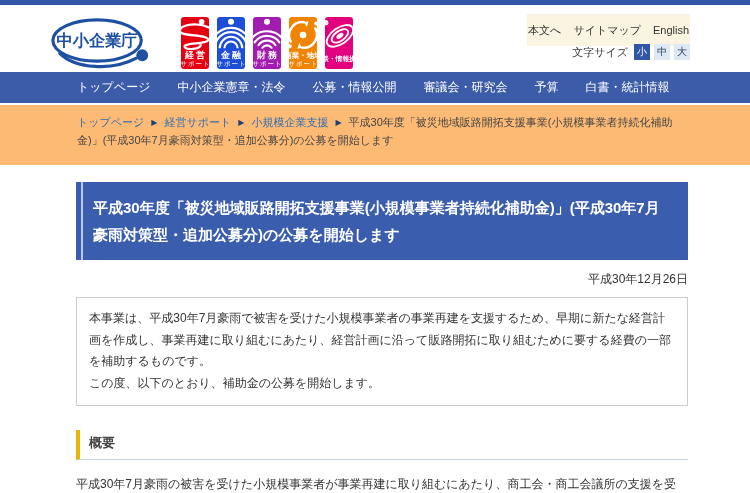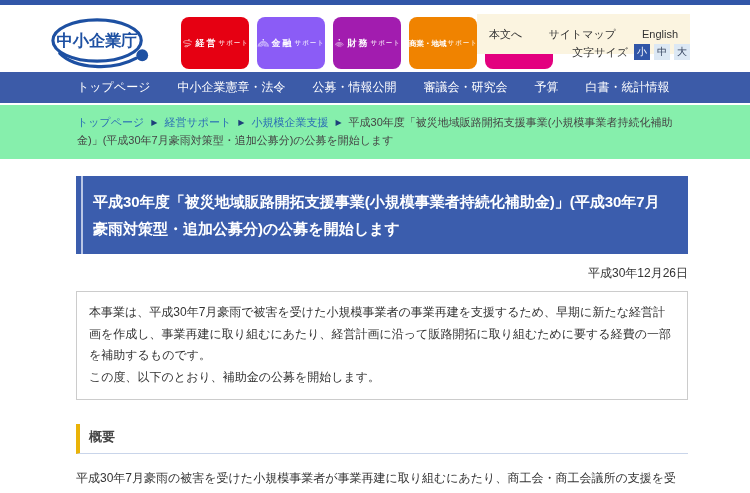--- a/index.html
+++ b/index.html
@@ -3,41 +3,41 @@
 <meta charset="utf-8">
 <style>
   * { margin:0; padding:0; box-sizing:border-box; }
   html,body { width:750px; height:493px; overflow:hidden; background:#fff;
     font-family:"Liberation Sans","DejaVu Sans",sans-serif; color:#333; }
   .top-strip { height:5px; background:#3156a8; }
   
   .header { position:relative; height:67px; background:#fff; }
   .logo { position:absolute; left:48px; top:10px; width:108px; height:54px; cursor:pointer; }
   .tiles { position:absolute; left:181px; top:12px; display:flex; gap:8px; }
-  .tile { width:68px; height:52px; border-radius:8px; color:#fff; display:flex; flex-direction:row;
+  .tile { width:28px; height:52px; border-radius:3px; color:#fff; display:flex; flex-direction:column;
     align-items:center; justify-content:flex-start; cursor:pointer; overflow:hidden; }
   .tile svg { width:52px; height:34px; display:block; }
   .tile-label { font-size:9px; font-weight:bold; line-height:9px; letter-spacing:2px; text-indent:2px; white-space:nowrap; }
   .tile-label.small { font-size:7.5px; letter-spacing:0; text-indent:0; }
   .tile-label.tiny { font-size:6.8px; letter-spacing:0; text-indent:0; margin-top:3px; }
   .tile-sub { font-size:6.5px; line-height:8px; letter-spacing:1px; text-indent:1px; white-space:nowrap; }
-  .utility-bar { position:absolute; right:60px; top:9px; background:#fbf4e0; height:40px;
-    display:flex; align-items:center; padding:0 12px; gap:26px; }
+  .utility-bar { position:absolute; right:60px; top:9px; background:#fbf4e0; height:32px;
+    display:flex; align-items:center; padding:0 1px; gap:12px; }
   .utility-bar a { font-size:11px; color:#333; text-decoration:none; cursor:pointer; }
   .fontsize-row { position:absolute; right:60px; top:39px; display:flex; align-items:center; gap:4px;justify-content:flex-end; }
   .fontsize-label { font-size:11px; color:#333; margin-right:2px; }
   .size-box { width:16px; height:16px; font-size:10px; display:flex; align-items:center; justify-content:center;
     background:#dce8f4; color:#33415c; cursor:pointer; }
   .size-box.active { background:#3156a8; color:#fff; }
   
   .nav { background:#3c5ba8; height:33px; display:flex; align-items:center; padding-left:77px; gap:27px;
     border-bottom:2px solid #fff; }
   .nav a { color:#fff; font-size:12px; text-decoration:none; white-space:nowrap; cursor:pointer; }
   
-  .breadcrumb { background:#86efac; padding:8px 60px 10px 77px; font-size:11px; line-height:1.65; color:#444; }
+  .breadcrumb { background:#fdba74; padding:8px 60px 16px 77px; font-size:11px; line-height:1.65; color:#444; }
   .breadcrumb a { color:#2a6db5; text-decoration:none; cursor:pointer; }
   .crumb-sep { color:#1d3f7a; font-size:8px; padding:0 7px; vertical-align:1px; }
   
   .container { margin:0 62px 0 76px; }
   .title-box { position:relative; margin-top:17px; background:#3b5dad; color:#fff;
     padding:12px 16px 12px 17px; font-size:15px; font-weight:bold; line-height:1.8; }
   .title-box::before { content:""; position:absolute; left:5px; top:0; bottom:0; width:2px; background:#b9c6e6; }
   .date-row { text-align:right; font-size:12px; color:#333; margin:11px 0 9px; }
   .intro-box { border:1px solid #ccc; padding:10px 12px; font-size:12px; line-height:1.8; color:#333; }
   .section { margin-top:24px; }
@@ -62,21 +62,21 @@
 
   <div class="tiles">
     <div class="tile" style="background-color: rgb(230, 0, 18);">
       <svg viewBox="0 0 52 36">
         <circle cx="33" cy="5" r="3" fill="#fff"></circle>
         <path d="M44 13 C30 4, 9 8, 10 15 C11 21, 40 18, 40 24 C40 29, 14 27, 15 31.5 C16 35.5, 33 34, 32 29.5" stroke="#fff" stroke-width="2.4" fill="none" stroke-linecap="round"></path>
       </svg>
       <span class="tile-label">経営</span>
       <span class="tile-sub">サポート</span>
     </div>
-    <div class="tile" style="background-color: #8b5cf6;">
+    <div class="tile" style="background-color: #1d4ed8;">
       <svg viewBox="0 0 52 36">
         <circle cx="26" cy="5" r="3.2" fill="#fff"></circle>
         <path d="M19 33 A7 7 0 0 1 33 33" stroke="#fff" stroke-width="2.2" fill="none"></path>
         <path d="M14 33 A12 12 0 0 1 38 33" stroke="#fff" stroke-width="2.2" fill="none"></path>
         <path d="M9 33 A17 17 0 0 1 43 33" stroke="#fff" stroke-width="2.2" fill="none"></path>
         <path d="M4.5 33 A21.5 21.5 0 0 1 47.5 33" stroke="#fff" stroke-width="2.2" fill="none"></path>
       </svg>
       <span class="tile-label">金融</span>
       <span class="tile-sub">サポート</span>
     </div>

